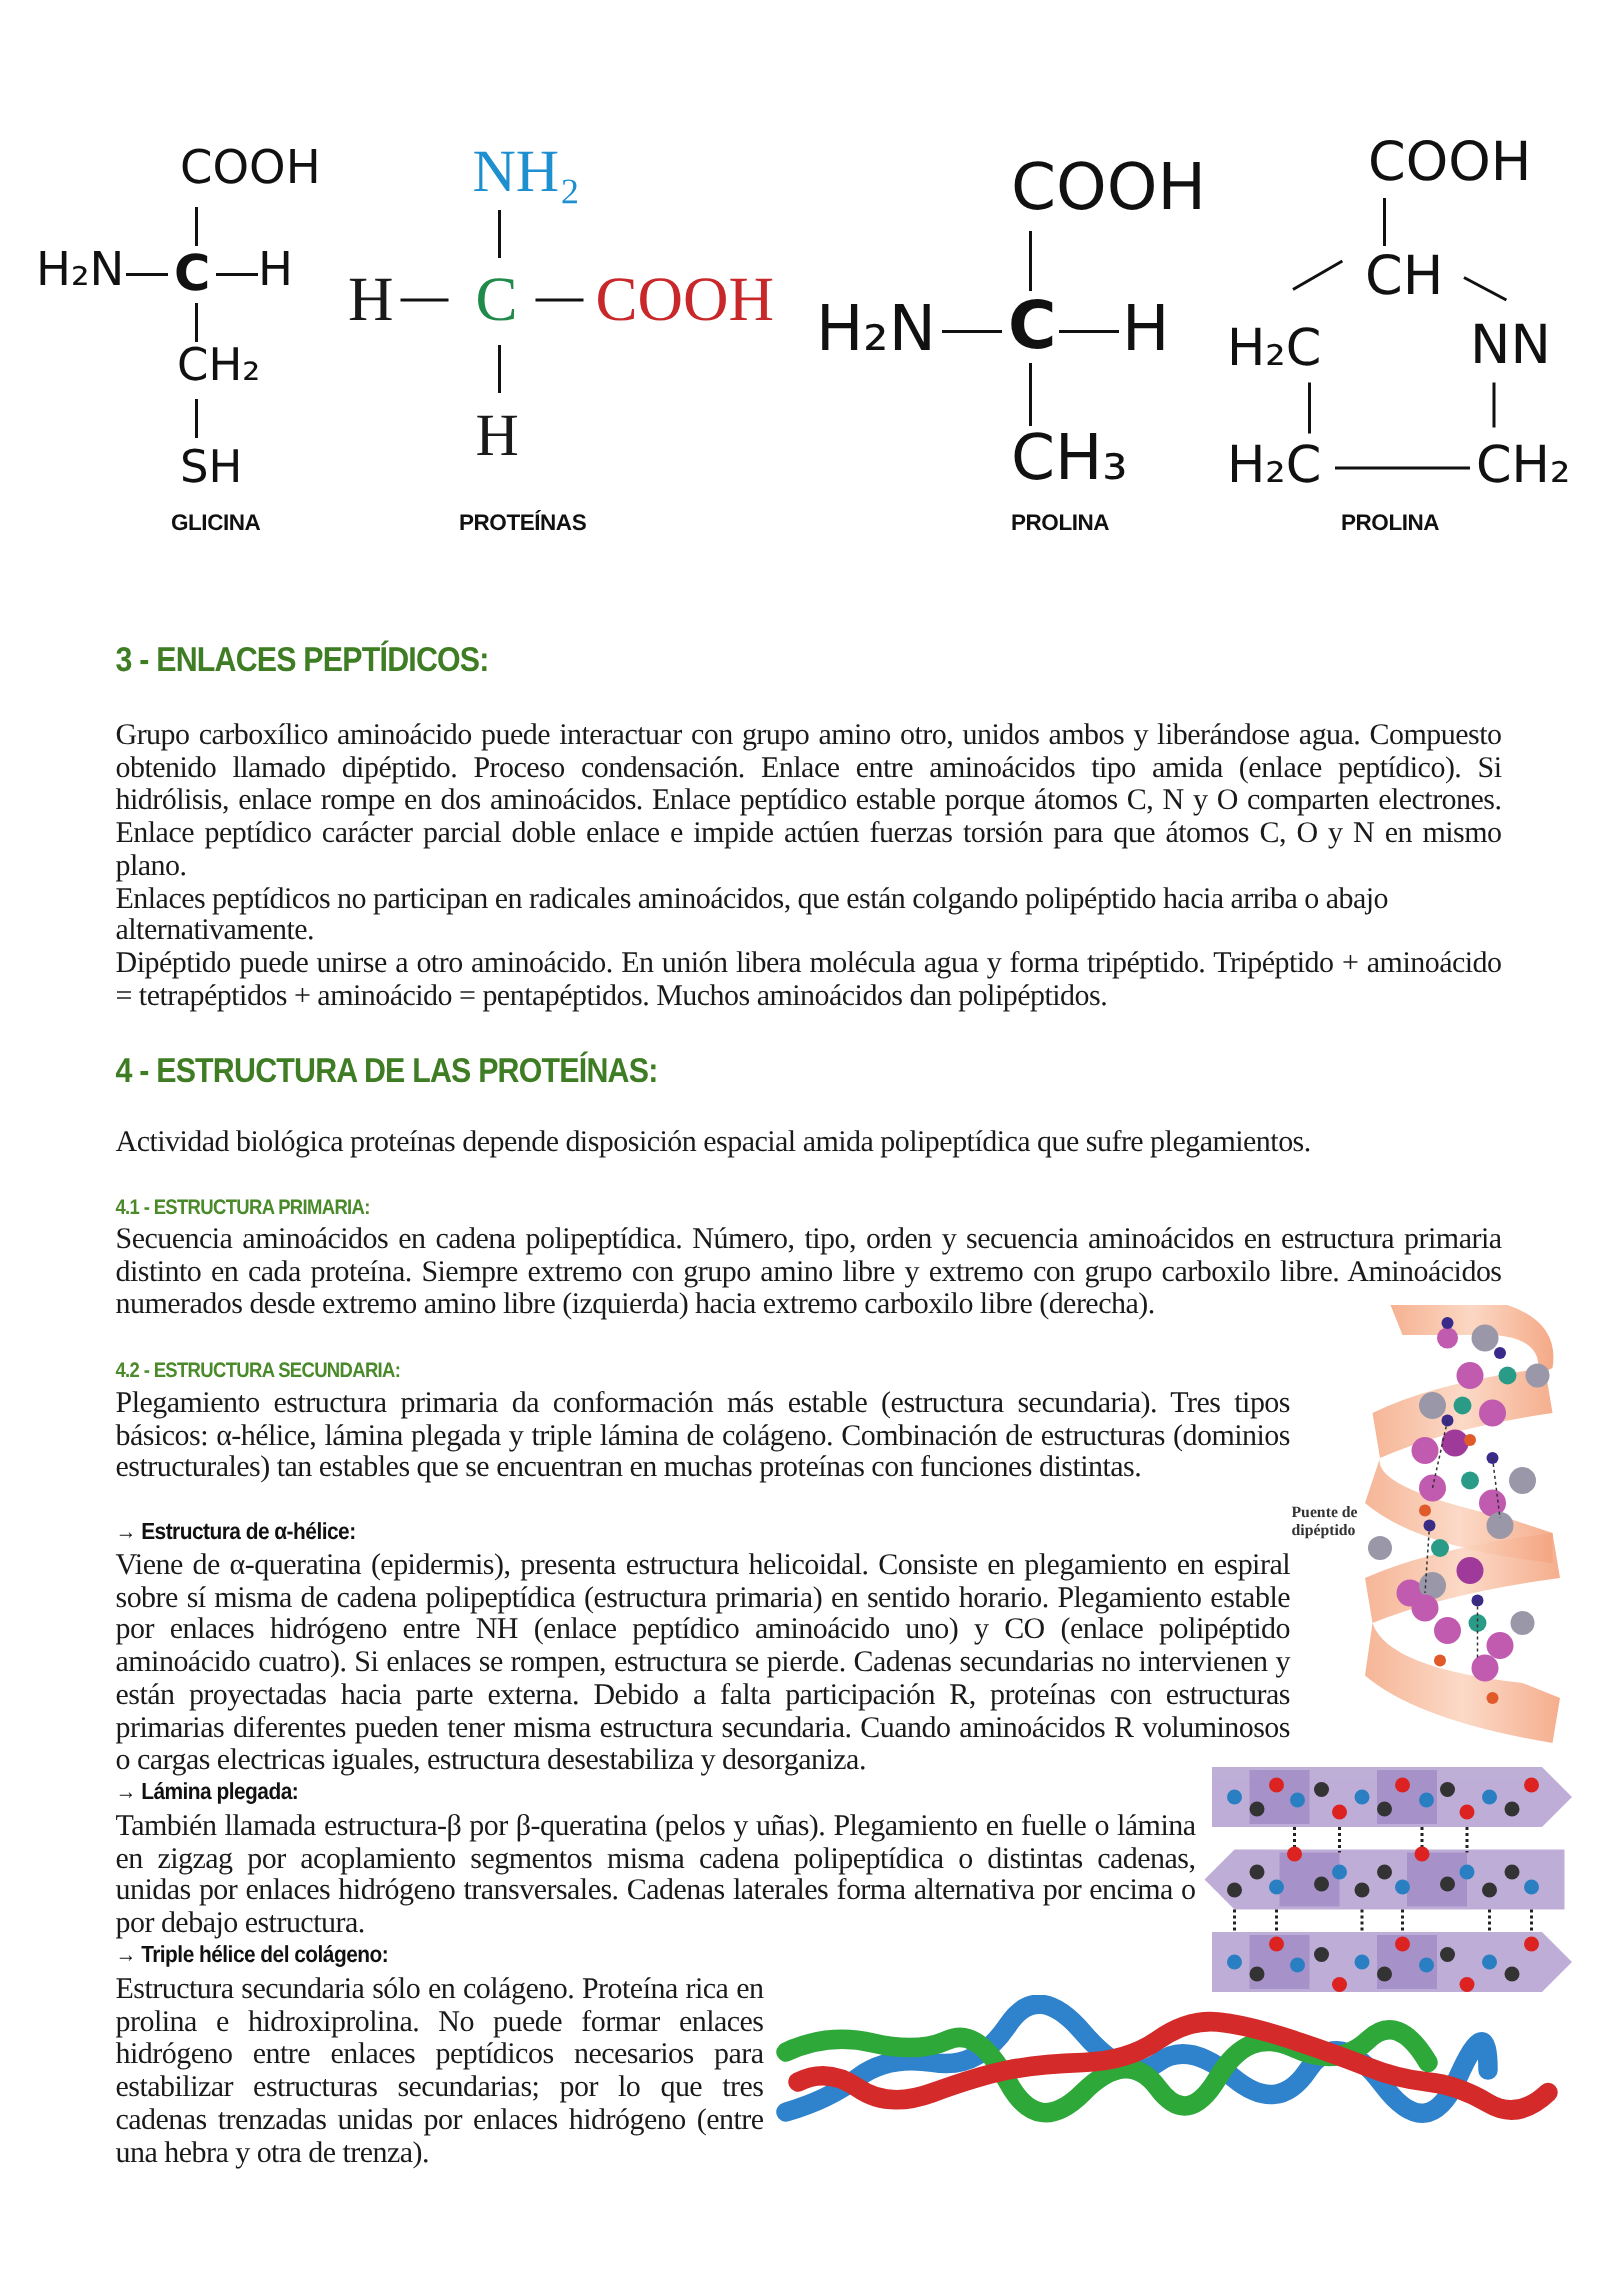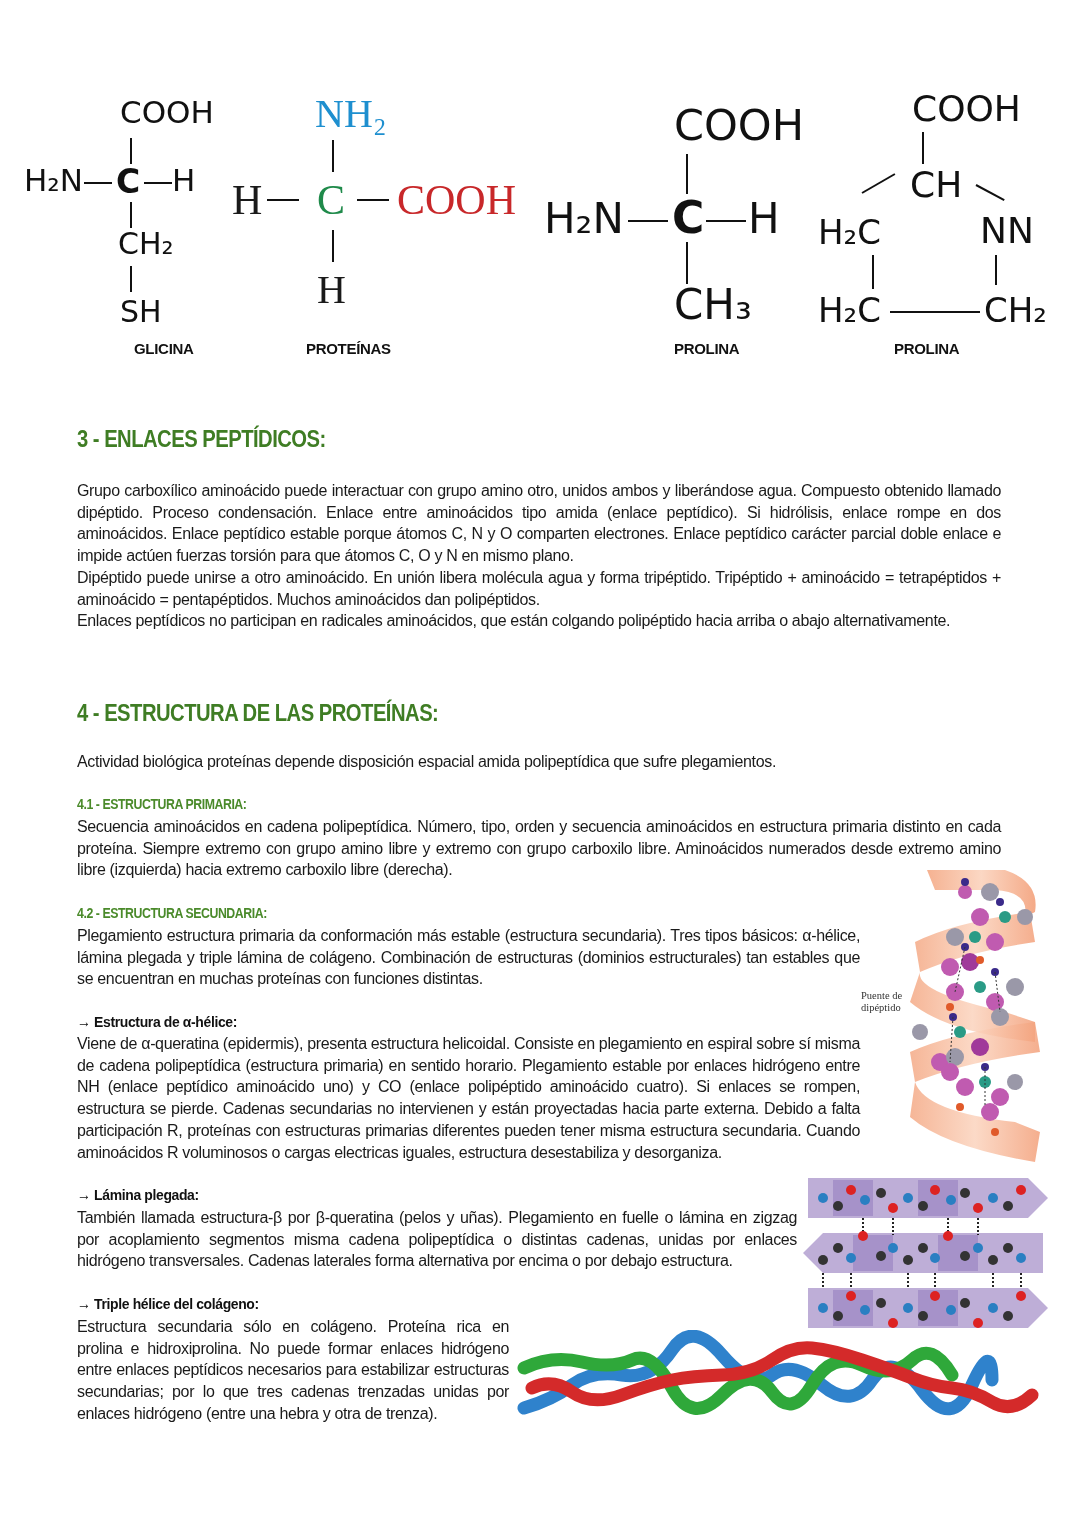--- a/index.html
+++ b/index.html
@@ -6,40 +6,40 @@
   body { width:1080px; height:1525px; position:relative; overflow:hidden; font-family:"Liberation Sans", sans-serif; color:#1a1a1a; }
   .abs { position:absolute; }
   .chem { font-family:"DejaVu Sans", sans-serif; color:#111; white-space:nowrap; }
   .chem-serif { font-family:"Liberation Serif", serif; white-space:nowrap; }
   .mol-label { font-family:"Liberation Sans", sans-serif; font-weight:bold; font-size:15px; letter-spacing:-0.3px; color:#111; }
   .bond-v { position:absolute; width:2px; background:#111; }
   .bond-h { position:absolute; height:2px; background:#111; }
   .h1 { font-family:"Liberation Sans", sans-serif; font-weight:bold; color:#3f7d24; font-size:23px; letter-spacing:-0.6px; transform:scaleX(0.88); transform-origin:left; white-space:nowrap; }
   .h2 { font-family:"Liberation Sans", sans-serif; font-weight:bold; color:#4a8a2a; font-size:14px; letter-spacing:-0.5px; transform:scaleX(0.88); transform-origin:left; white-space:nowrap; }
   .h3 { font-family:"Liberation Sans", sans-serif; font-weight:bold; color:#111; font-size:15.5px; letter-spacing:-0.4px; transform:scaleX(0.9); transform-origin:left; white-space:nowrap; }
-  .para { font-family:Liberation Sans, sans-serif; font-size:16px; line-height:21.7px; color:#1a1a1a; text-align:justify; letter-spacing:-0.35px; }
+  .para { font-family:Liberation Serif, serif; font-size:20px; line-height:21.7px; color:#1a1a1a; text-align:justify; letter-spacing:-0.35px; }
   .para p { margin:0; }
   .caption { font-family:"Liberation Serif", serif; font-size:10.5px; line-height:12px; color:#333; }
 </style>
 </head>
 <body>
 
 <div class="abs" style="left:0;top:80px;width:240px;height:290px;">
   <span class="abs chem" style="left:120px;top:14px;font-size:31px;">COOH</span>
   <div class="bond-v" style="left:130px;top:58px;height:26px;"></div>
   <span class="abs chem" style="left:24px;top:82px;font-size:31px;">H₂N</span>
   <div class="bond-h" style="left:84px;top:102px;width:28px;"></div>
   <span class="abs chem" style="left:116px;top:82px;font-size:33px;font-weight:bold;">C</span>
   <div class="bond-h" style="left:144px;top:102px;width:28px;"></div>
   <span class="abs chem" style="left:172px;top:82px;font-size:31px;">H</span>
   <div class="bond-v" style="left:130px;top:122px;height:26px;"></div>
   <span class="abs chem" style="left:118px;top:146px;font-size:30px;">CH₂</span>
   <div class="bond-v" style="left:130px;top:186px;height:26px;"></div>
   <span class="abs chem" style="left:120px;top:214px;font-size:30px;">SH</span>
-  <span class="abs mol-label" style="left:114px;top:260px;margin-left:20px;">GLICINA</span>
+  <span class="abs mol-label" style="left:114px;top:260px;">GLICINA</span>
 </div>
 
 <div class="abs" style="left:225px;top:80px;width:310px;height:290px;">
   <span class="abs chem-serif" style="left:90px;top:10px;font-size:40px;color:#1e8fcf;"><span>NH₂</span></span>
   <div class="bond-v" style="left:107px;top:60px;height:32px;"></div>
   <span class="abs chem-serif" style="left:7px;top:96px;font-size:42px;">H</span>
   <div class="bond-h" style="left:42px;top:119px;width:32px;"></div>
   <span class="abs chem-serif" style="left:92px;top:96px;font-size:42px;color:#1f8a4a;">C</span>
   <div class="bond-h" style="left:132px;top:119px;width:32px;"></div>
   <span class="abs chem-serif" style="left:172px;top:96px;font-size:42px;color:#c8282a;">COOH</span>
@@ -74,22 +74,22 @@
   <span class="abs chem" style="left:8px;top:210px;font-size:34px;">H₂C</span>
   <div class="bond-h" style="left:80px;top:231px;width:90px;"></div>
   <span class="abs chem" style="left:174px;top:210px;font-size:34px;">CH₂</span>
   <span class="abs mol-label" style="left:84px;top:260px;">PROLINA</span>
 </div>
 
 <div>
   <div class="abs h1" style="left:77px;top:426px;">3 - ENLACES PEPTÍDICOS:</div>
   <div class="abs para" style="left:77px;top:480px;width:924px;">
     <p>Grupo carboxílico aminoácido puede interactuar con grupo amino otro, unidos ambos y liberándose agua. Compuesto obtenido llamado dipéptido. Proceso condensación. Enlace entre aminoácidos tipo amida (enlace peptídico). Si hidrólisis, enlace rompe en dos aminoácidos. Enlace peptídico estable porque átomos C, N y O comparten electrones. Enlace peptídico carácter parcial doble enlace e impide actúen fuerzas torsión para que átomos C, O y N en mismo plano.</p>
+    <p style="text-align:left;">Enlaces peptídicos no participan en radicales aminoácidos, que están colgando polipéptido hacia arriba o abajo alternativamente.</p>
     <p>Dipéptido puede unirse a otro aminoácido. En unión libera molécula agua y forma tripéptido. Tripéptido + aminoácido = tetrapéptidos + aminoácido = pentapéptidos. Muchos aminoácidos dan polipéptidos.</p>
-    <p style="text-align:left;">Enlaces peptídicos no participan en radicales aminoácidos, que están colgando polipéptido hacia arriba o abajo alternativamente.</p>
   </div>
 </div>
 
 <div>
   <div class="abs h1" style="left:77px;top:700px;">4 - ESTRUCTURA DE LAS PROTEÍNAS:</div>
   <div class="abs para" style="left:77px;top:751px;width:924px;text-align:left;">Actividad biológica proteínas depende disposición espacial amida polipeptídica que sufre plegamientos.</div>
 
   <div class="abs h2" style="left:77px;top:796px;">4.1 - ESTRUCTURA PRIMARIA:</div>
   <div class="abs para" style="left:77px;top:816px;width:924px;">Secuencia aminoácidos en cadena polipeptídica. Número, tipo, orden y secuencia aminoácidos en estructura primaria distinto en cada proteína. Siempre extremo con grupo amino libre y extremo con grupo carboxilo libre. Aminoácidos numerados desde extremo amino libre (izquierda) hacia extremo carboxilo libre (derecha).</div>
 
@@ -158,21 +158,21 @@
       <circle cx="98" cy="155" r="4" fill="#3a2a8a"></circle>
         <circle cx="130" cy="205" r="4" fill="#3a2a8a"></circle>
     </g>
     <g stroke="#333" stroke-dasharray="2,2" stroke-width="1">
       <line x1="110" y1="85" x2="100" y2="130"></line>
         <line x1="140" y1="110" x2="145" y2="150"></line>
       <line x1="98" y1="155" x2="95" y2="200"></line>
         <line x1="130" y1="205" x2="130" y2="245"></line>
     </g>
   </svg>
-  <div class="abs caption" style="left:6px;top:128px;">
+  <div class="abs caption" style="left:6px;top:141px;font-weight:bold;">
     <div>Puente de</div>
     <div>dipéptido</div>
   </div>
 </div>
 
 <div class="abs" style="left:803px;top:1168px;width:245px;height:165px;">
   <svg width="245" height="165" viewBox="0 0 245 165">
     <g fill="#b7a6d3" opacity="0.9">
       <polygon points="5,10 225,10 245,30 225,50 5,50"></polygon>
       <polygon points="20,65 240,65 240,105 20,105 0,85"></polygon>

